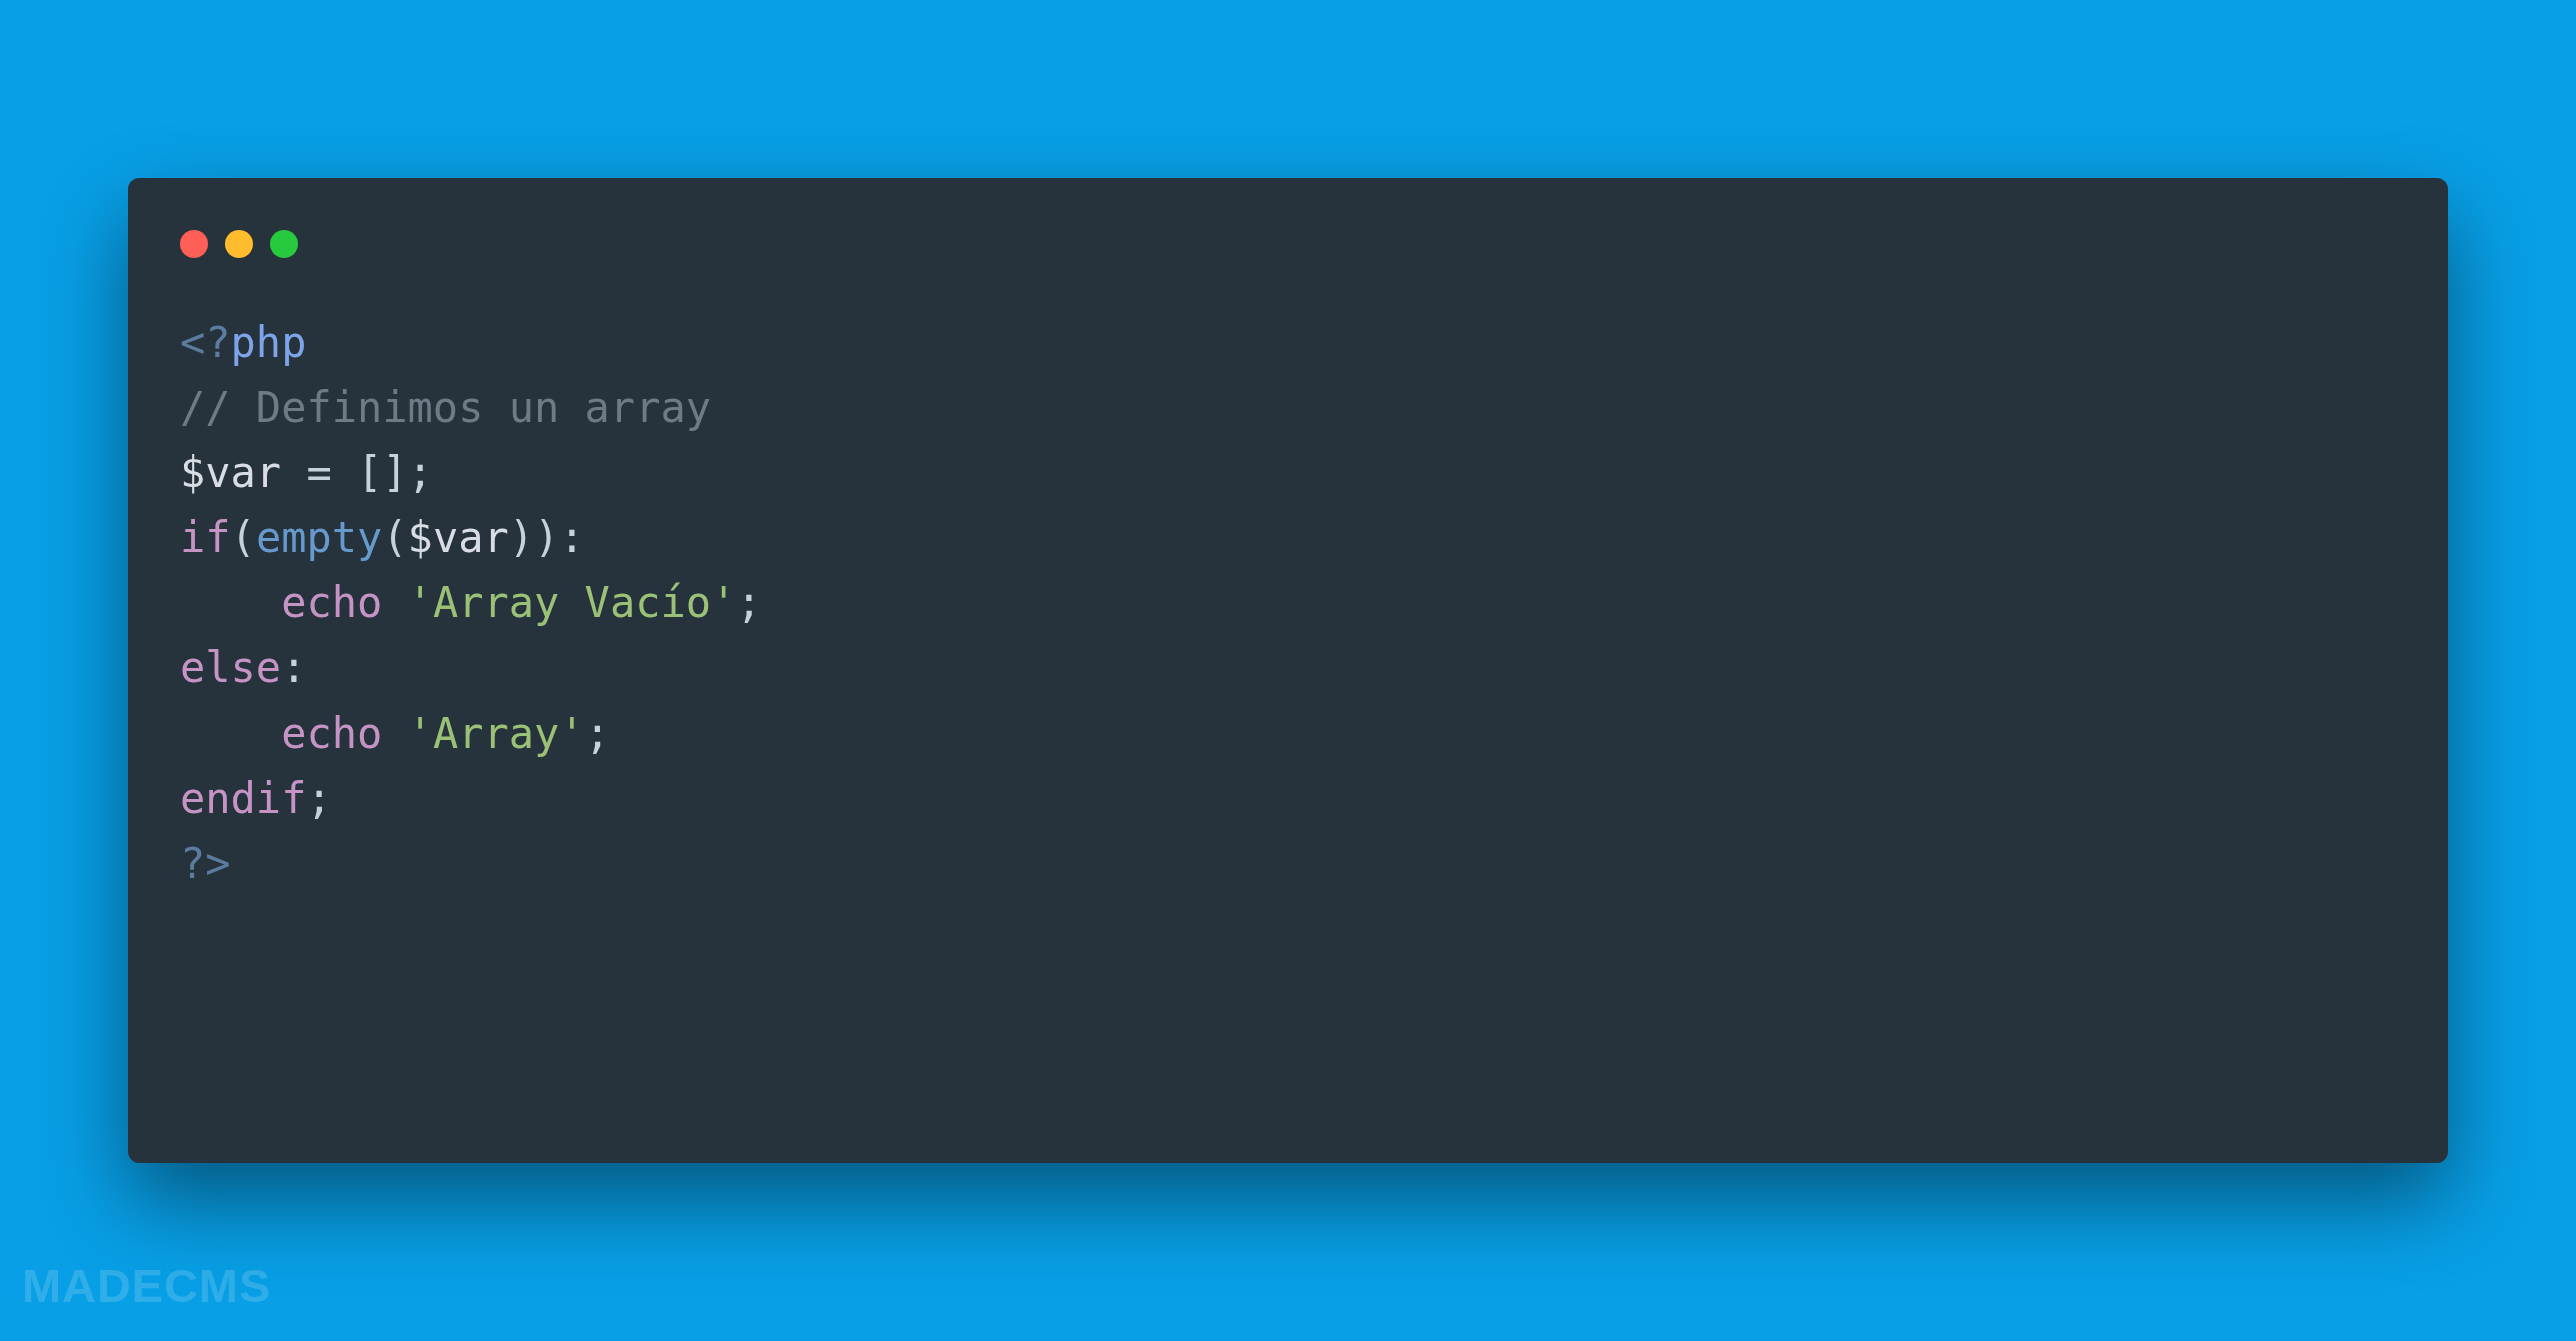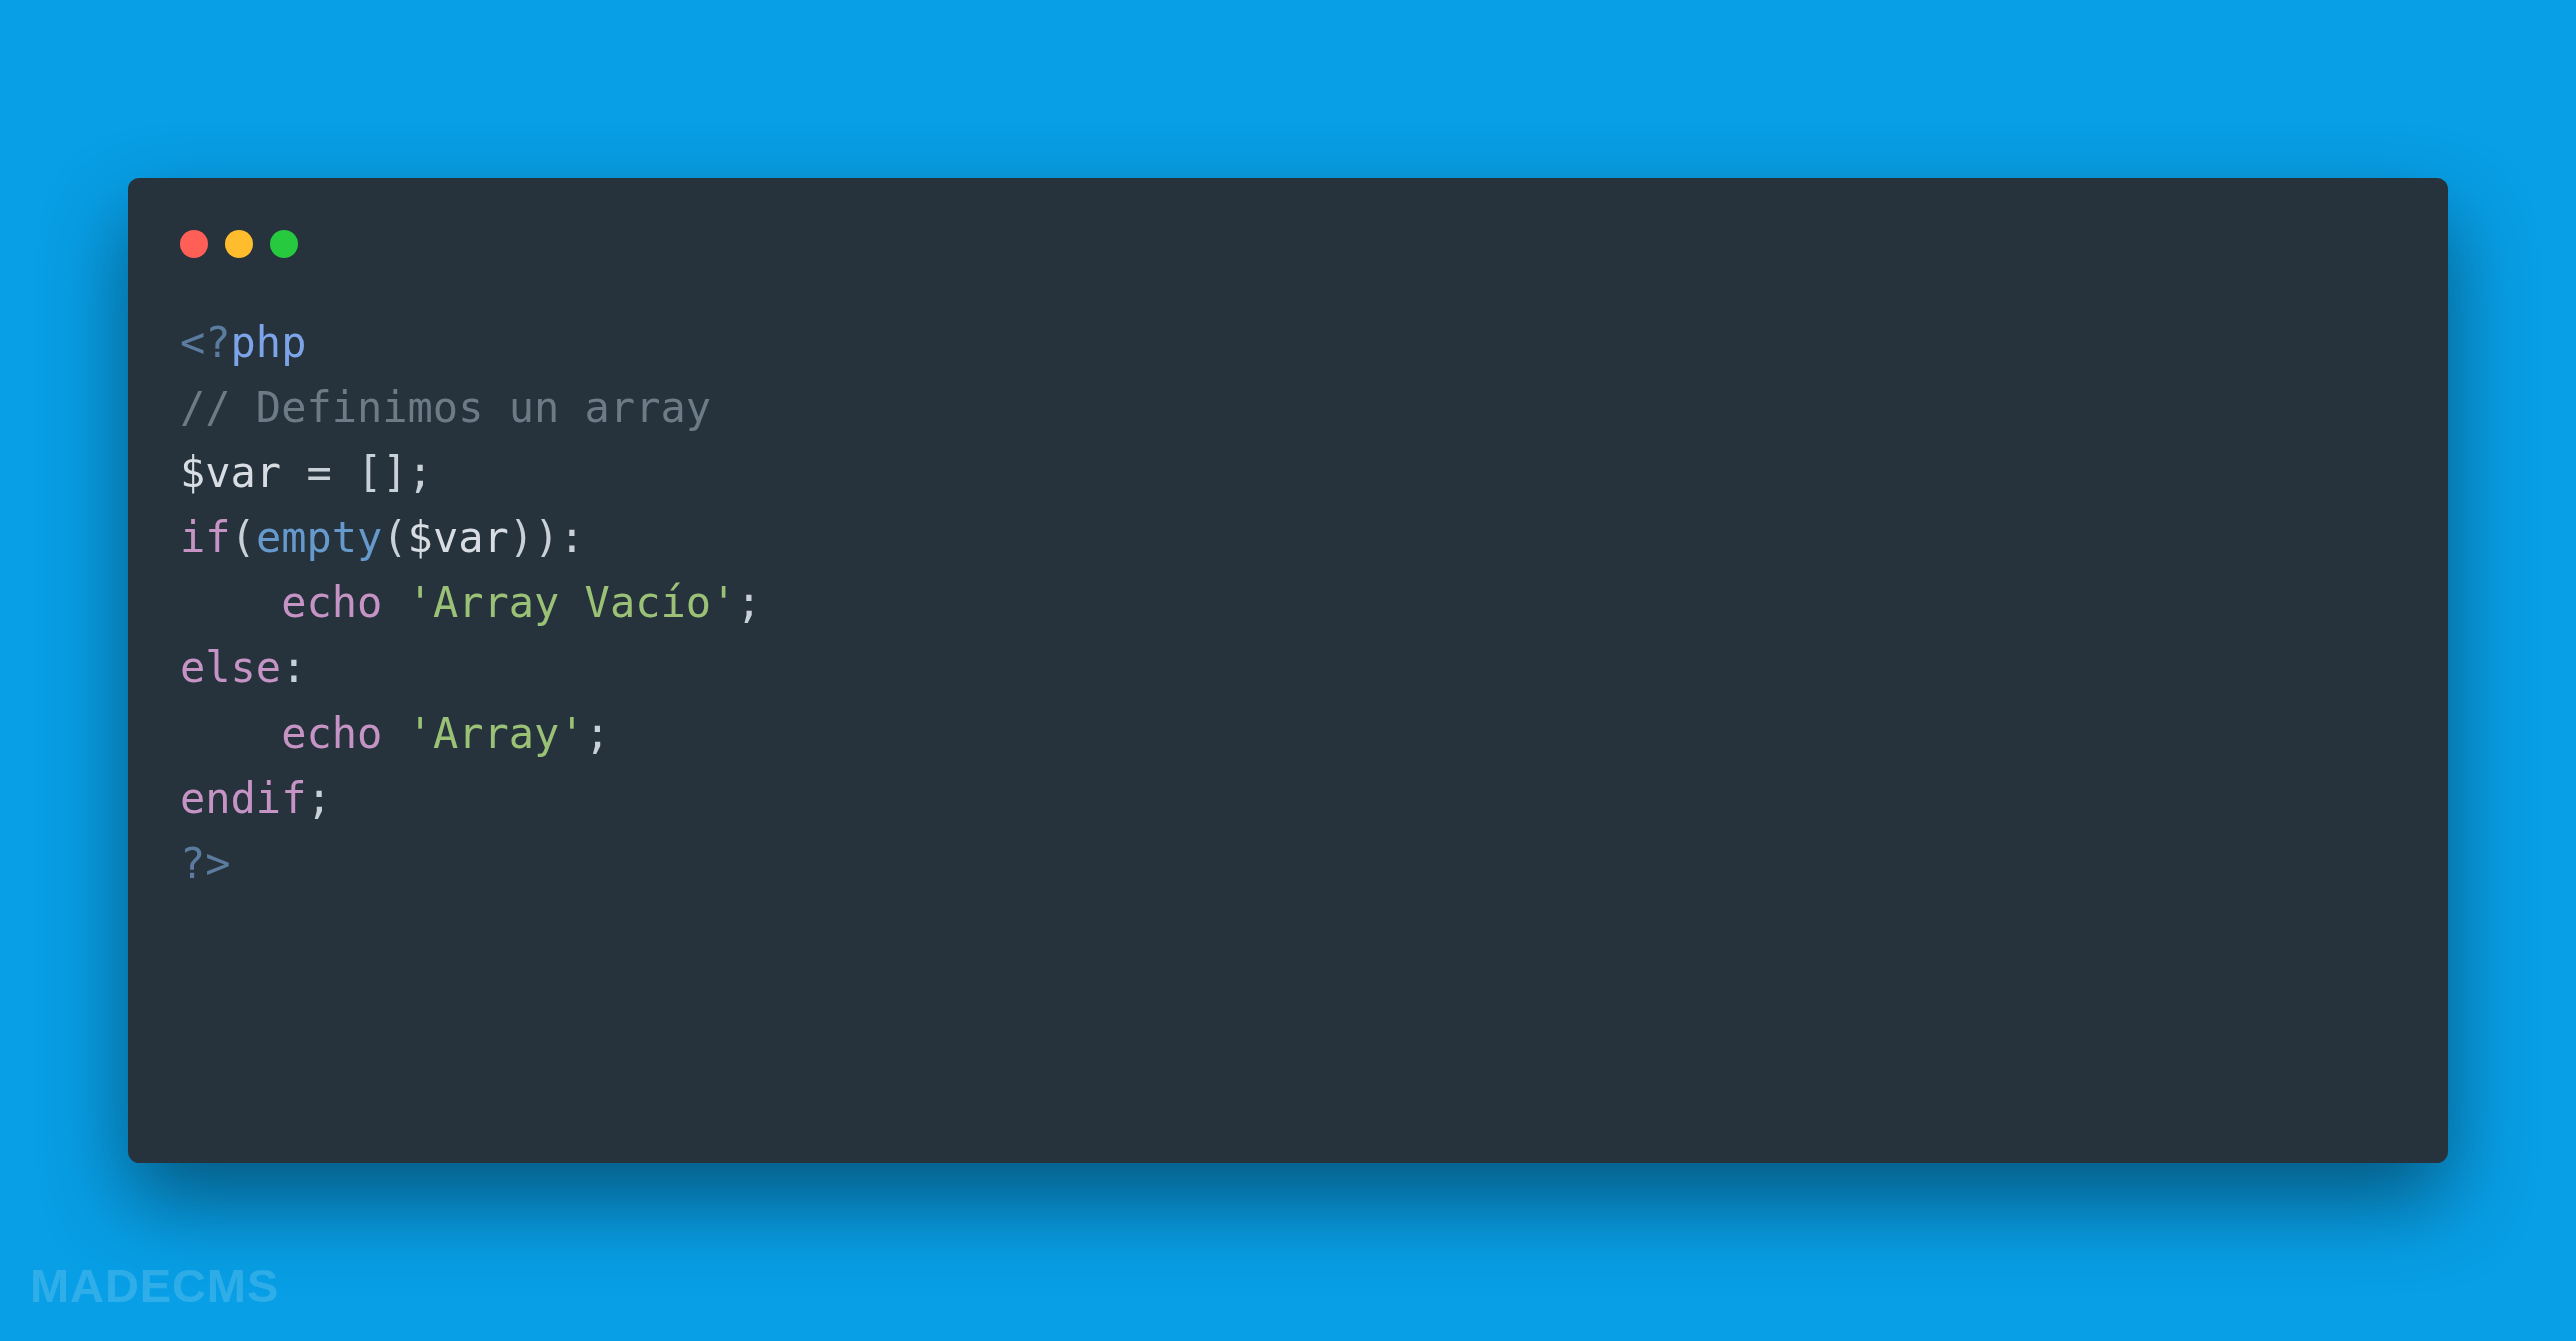--- a/index.html
+++ b/index.html
@@ -45,21 +45,21 @@
     .c-punct   { color:#c9d1d8; }
     .c-tag     { color:#5b7c9e; }
     .c-php     { color:#7da4e8; }
     .c-comment { color:#6d7b86; }
     .c-var     { color:#d7dde3; }
     .c-key     { color:#c594c5; }
     .c-func    { color:#6699cc; }
     .c-str     { color:#9ac176; }
     .watermark {
       position: absolute;
-      left: 30px;
+      left: 22px;
       bottom: 28px;
       font-family: sans-serif;
       font-weight: 800;
       font-size: 47px;
       letter-spacing: 0.9px;
       color: rgba(255,255,255,0.16);
       user-select: none;
     }
   </style>
 </head>

